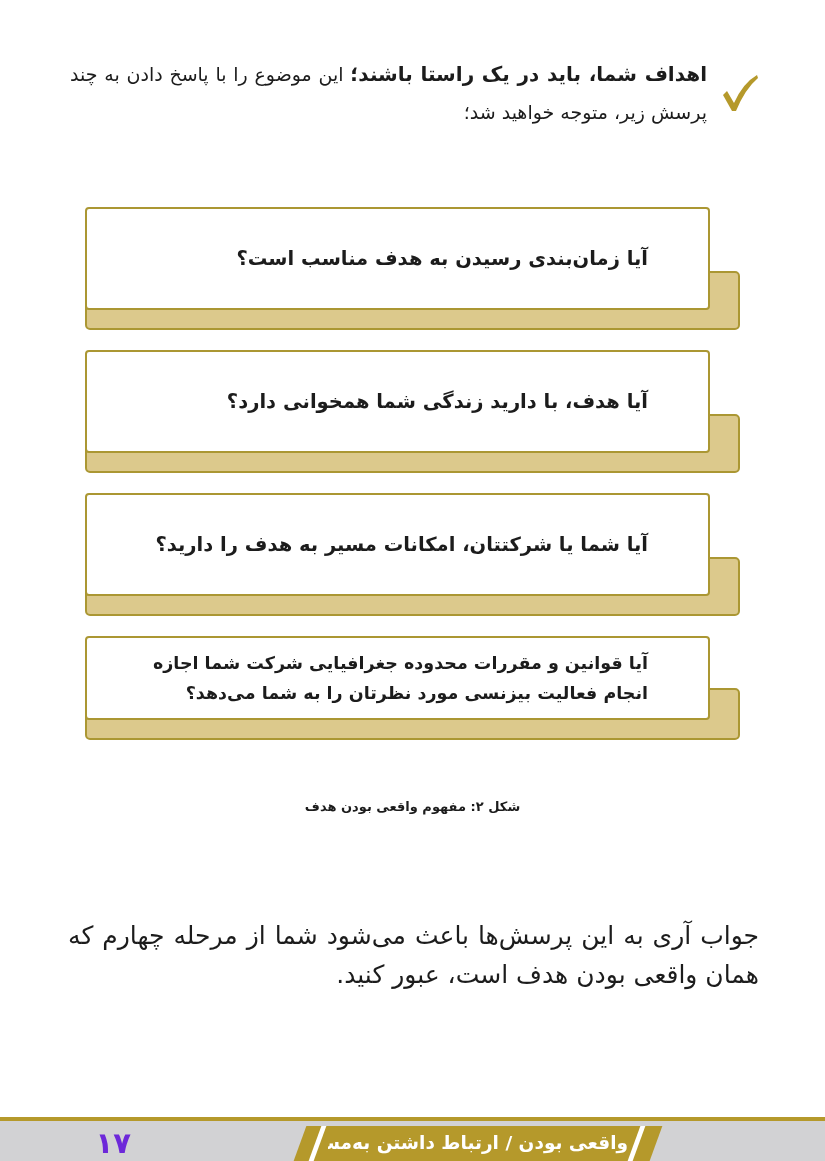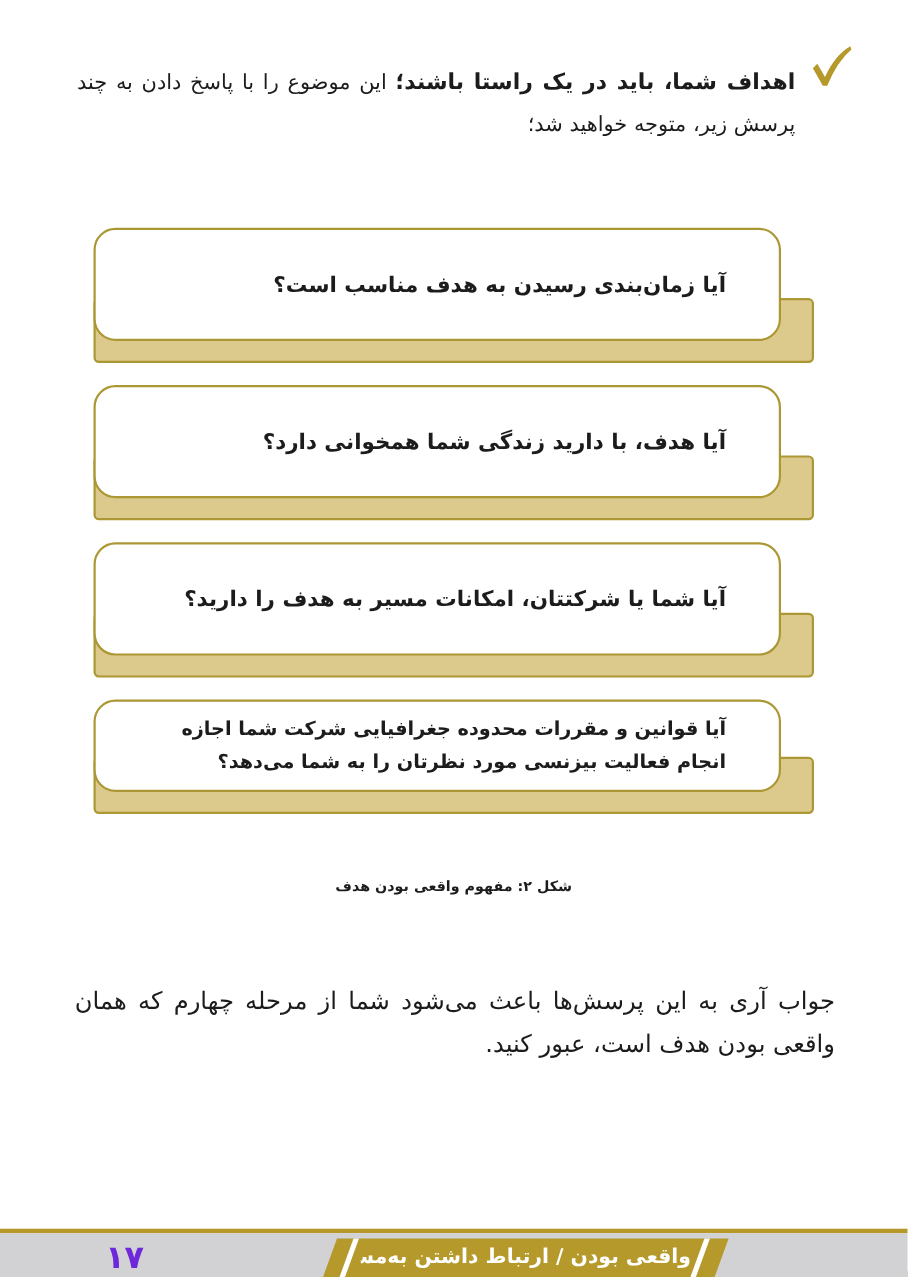--- a/index.html
+++ b/index.html
@@ -3,55 +3,55 @@
 <meta charset="utf-8">
 <style>
   html,body{margin:0;padding:0;}
   body{
     width:825px;height:1161px;position:relative;overflow:hidden;
     background:#ffffff;direction:rtl;
     font-family:"DejaVu Sans",sans-serif;color:#1c1c1c;
   }
   
   .header-note{
-    position:absolute;top:36px;left:70px;right:50px;
-    display:flex;flex-direction:row;gap:14px;align-items:flex-start;
+    position:absolute;top:36px;left:70px;right:66px;
+    display:flex;flex-direction:row;gap:14px;align-items:center;
   }
   .check-wrap{flex:0 0 38px;height:44px;padding-top:4px;}
   .header-text{
     flex:1;font-size:19px;line-height:38px;text-align:justify;
   }
   .header-text .lead{font-weight:bold;font-size:20px;}
   
   .figure-area{position:absolute;top:207px;left:85px;width:625px;}
   .qbox{position:relative;height:103px;margin-bottom:40px;}
   .qbox.tall{height:84px;margin-bottom:0;}
   .qbox-shadow{
     position:absolute;top:62%;bottom:-20px;left:0;right:-30px;
     background:#dcc98c;border:2px solid #ab9733;border-radius:5px;
   }
   .qbox-card{
     position:absolute;top:0;bottom:0;left:0;right:0;
-    background:#ffffff;border:2.5px solid #ab9733;border-radius:20px;
+    background:#ffffff;border:2.5px solid #ab9733;border-radius:4px;
     display:flex;align-items:center;
-    padding:0 48px 0 28px;box-sizing:border-box;
+    padding:0 60px 0 28px;box-sizing:border-box;
   }
   .qbox-text{
     width:100%;font-weight:bold;font-size:19.5px;line-height:31px;text-align:right;
   }
   .qbox.tall .qbox-text{font-size:17.5px;line-height:30px;}
   
   .figure-caption{
     position:absolute;top:799px;left:0;right:0;
     text-align:center;font-weight:bold;font-size:13px;
   }
   
   .body-paragraph{
-    position:absolute;top:869px;left:68px;right:66px;
-    font-size:22px;line-height:39px;text-align:justify;
+    position:absolute;top:891px;left:68px;right:66px;
+    font-size:25px;line-height:39px;text-align:justify;
   }
   
   .footer-rule{position:absolute;top:1117px;left:0;right:0;height:4px;background:#b5992b;}
   .footer-band{position:absolute;top:1121px;bottom:0;left:0;right:0;background:#d2d2d4;}
   .page-number{
     position:absolute;bottom:1px;left:85px;width:46px;
     text-align:right;font-size:29px;color:#6d28d9;font-weight:bold;
   }
   .chapter-banner{position:absolute;bottom:0;left:300px;width:356px;height:35px;}
   .banner-bg{

